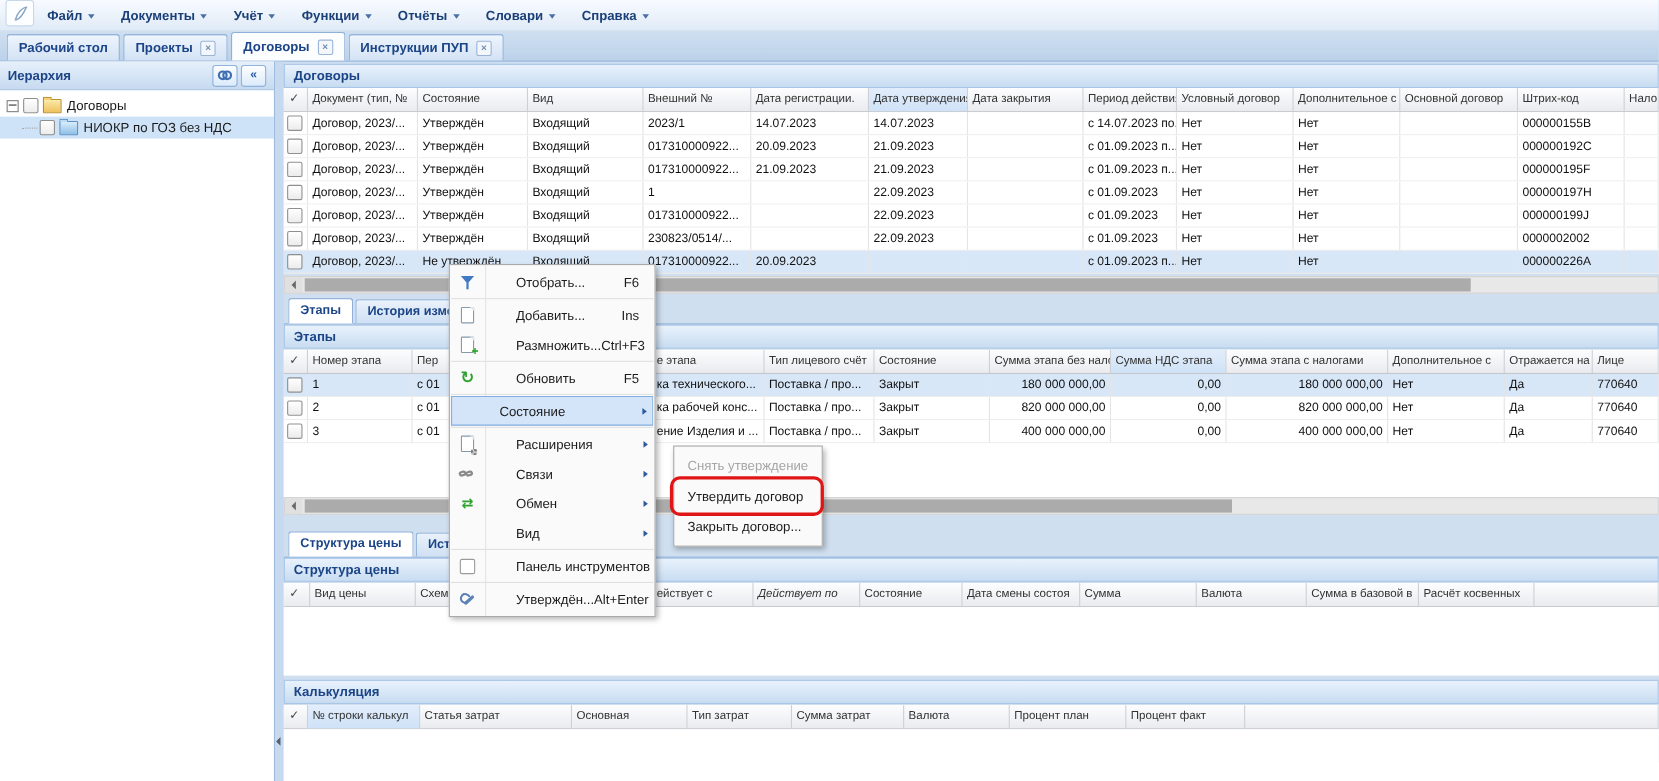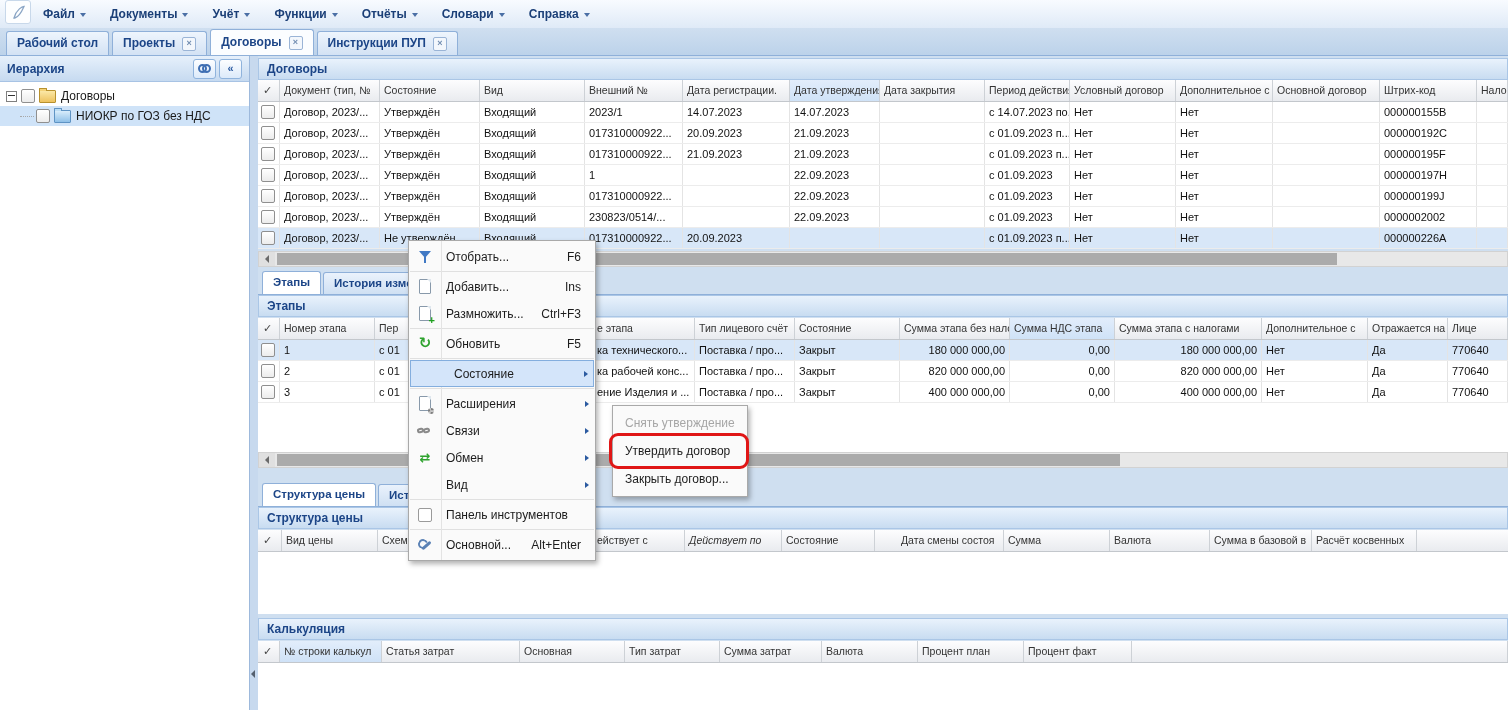--- a/index.html
+++ b/index.html
@@ -90,21 +90,21 @@
     border-radius:3px 3px 0 0;line-height:20px;white-space:nowrap;overflow:hidden}
   .stab.active{background:#fff;height:22px}
   
   .menu{position:absolute;background:#fafafa;border:1px solid #a9a9a9;
     box-shadow:2px 3px 5px rgba(0,0,0,.3);z-index:50;padding:2px 0}
   #ctx-menu{left:408px;top:240px;width:186px}
   #ctx-menu::before{content:"";position:absolute;left:32px;top:0;bottom:0;width:1px;background:#e3e3e3}
   .mi{position:relative;height:27px;display:flex;align-items:center;font-size:12px;color:#1c1c1c}
   .mi.hl{background:#d4e5fa;box-shadow:inset 0 0 0 1px #84aede;margin:0 1px}
   .micon-box{width:32px;flex:none;display:flex;justify-content:center;align-items:center}
-  .mlabel{flex:1;padding-left:5px;white-space:nowrap}
+  .mlabel{flex:1;padding-left:28px;white-space:nowrap}
   .mi.hl .mlabel{padding-left:12px}
   .mi.bold .mlabel,.mi.bold .mshort{font-weight:bold}
   .mshort{padding-right:14px;white-space:nowrap}
   .mi-arrow{position:absolute;right:6px;width:0;height:0;border-left:4px solid #2b5aa0;
     border-top:3px solid transparent;border-bottom:3px solid transparent}
   .msep{height:1px;background:#e0e0e0;margin:1px 1px}
   #sub-menu{left:612px;top:405px;width:134px;padding:3px 0}
   .smi{position:relative;height:28px;display:flex;align-items:center;padding:0 12px;
     font-size:12px;color:#1c1c1c;white-space:nowrap}
   .smi.disabled{color:#a6a6a6}
@@ -463,21 +463,21 @@
     </div>
   <div class="sect-hdr" style="top:451px">Структура цены</div>
   <div class="grid" id="grid-price" style="top:474px">
       <div class="ghead">
         <div class="gh-cell chk-hdr" style="width: 24px;">✓</div>
         <div class="gh-cell" style="width: 96px;">Вид цены</div>
         <div class="gh-cell" style="width: 182px;">Схем</div>
         <div class="gh-cell" style="width: 125px; padding-left: 37px;">ействует с</div>
         <div class="gh-cell" style="width: 97px; font-style: italic;">Действует по</div>
         <div class="gh-cell" style="width: 93px;">Состояние</div>
-        <div class="gh-cell" style="width: 107px; margin-left: 22px;">Дата смены состоя</div>
+        <div class="gh-cell" style="width: 107px;">Дата смены состоя</div>
         <div class="gh-cell" style="width: 106px;">Сумма</div>
         <div class="gh-cell" style="width: 100px;">Валюта</div>
         <div class="gh-cell" style="width: 102px;">Сумма в базовой в</div>
         <div class="gh-cell" style="width: 105px;">Расчёт косвенных</div>
         <div class="gh-cell" style="width: 113px;"></div>
       </div>
       <div class="gfill" style="height: 62px;"></div>
     </div>
 
   <div class="sect-hdr" style="top:562px">Калькуляция</div>
@@ -567,21 +567,21 @@
       <span class="micon-box">
         <span class="ic-checkbox"></span>
       </span>
       <span class="mlabel">Панель инструментов</span>
     </div>
     <div class="msep"></div>
     <div class="mi">
       <span class="micon-box">
         <span class="ic-wrench"></span>
       </span>
-      <span class="mlabel">Основной...</span>
+      <span class="mlabel">Утверждён...</span>
       <span class="mshort">Alt+Enter</span>
     </div>
   </div>
 <div class="menu" id="sub-menu">
     <div class="smi disabled">
       <span>Снять утверждение</span>
     </div>
     <div class="smi">
       <span>Утвердить договор</span>
       <span class="annotation"></span>

